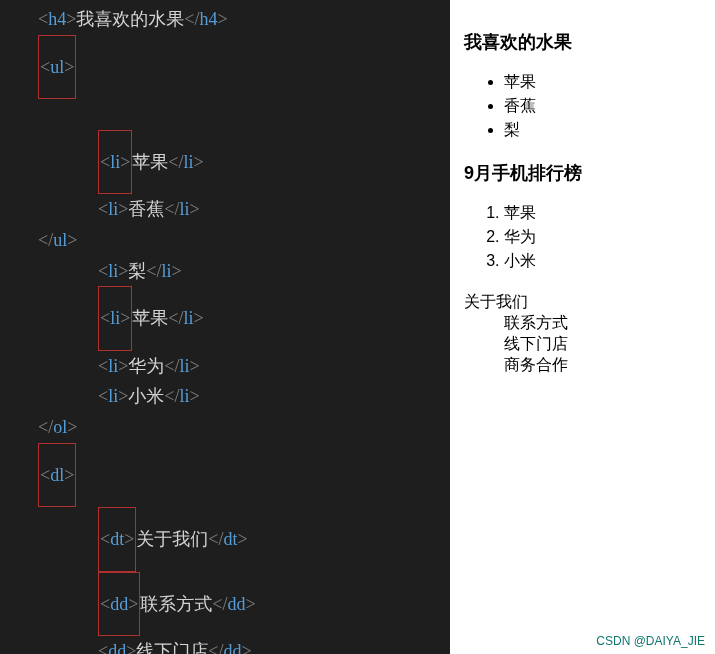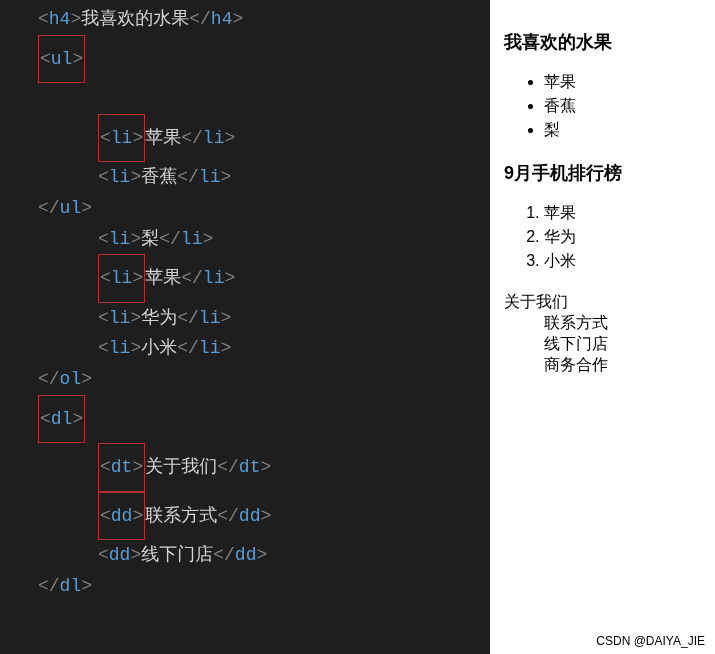--- a/index.html
+++ b/index.html
@@ -5,41 +5,41 @@
     * { margin: 0; padding: 0; box-sizing: border-box; }
     body {
       width: 715px;
       height: 654px;
       display: flex;
       font-family: "Microsoft YaHei", sans-serif;
       position: relative;
       background: #fff;
     }
     .editor {
-      width: 490px;
+      width: 450px;
       height: 100%;
       background: #1e1e1e;
       color: #d4d4d4;
-      font-family: Liberation Mono, monospace;
+      font-family: Liberation Serif, serif;
       font-size: 18px;
       line-height: 1.7;
       padding: 4px 0 0 8px;
       position: relative;
       overflow: hidden;
     }
     .code-line { white-space: pre; }
     .tag { color: #569cd6; }
     .bracket { color: #808080; }
     .text { color: #d4d4d4; }
     .indent1 { padding-left: 30px; }
     .indent3 { padding-left: 90px; }
     .hl-box {
       border: 1px solid #b03030;
       display: inline-block;
-      padding: 8px 1px;
+      padding: 16px 1px;
       text-align: right;
     }
     .preview {
       flex: 1;
       background: #ffffff;
       padding: 20px 14px 10px 14px;
       color: #000;
       font-size: 16px;
     }
     .preview h4 {
@@ -55,21 +55,21 @@
       margin: 3px 0;
     }
     .preview dl { margin-top: 6px; }
     .preview dt { margin: 0; }
     .preview dd { margin-left: 40px; }
     .watermark {
       position: absolute;
       right: 10px;
       bottom: 6px;
       font-size: 12px;
-      color: #000000;
+      color: #0f766e;
       font-family: sans-serif;
     }
   </style>
 </head>
 <body>
 
 <div class="editor">
   <div class="code-line indent1"><span class="bracket">&lt;</span><span class="tag">h4</span><span class="bracket">&gt;</span><span class="text">我喜欢的水果</span><span class="bracket">&lt;/</span><span class="tag">h4</span><span class="bracket">&gt;</span></div>
   <div class="code-line indent1"><span class="hl-box"><span class="bracket">&lt;</span><span class="tag">ul</span><span class="bracket">&gt;</span></span></div>
   <div class="code-line">&nbsp;</div>

